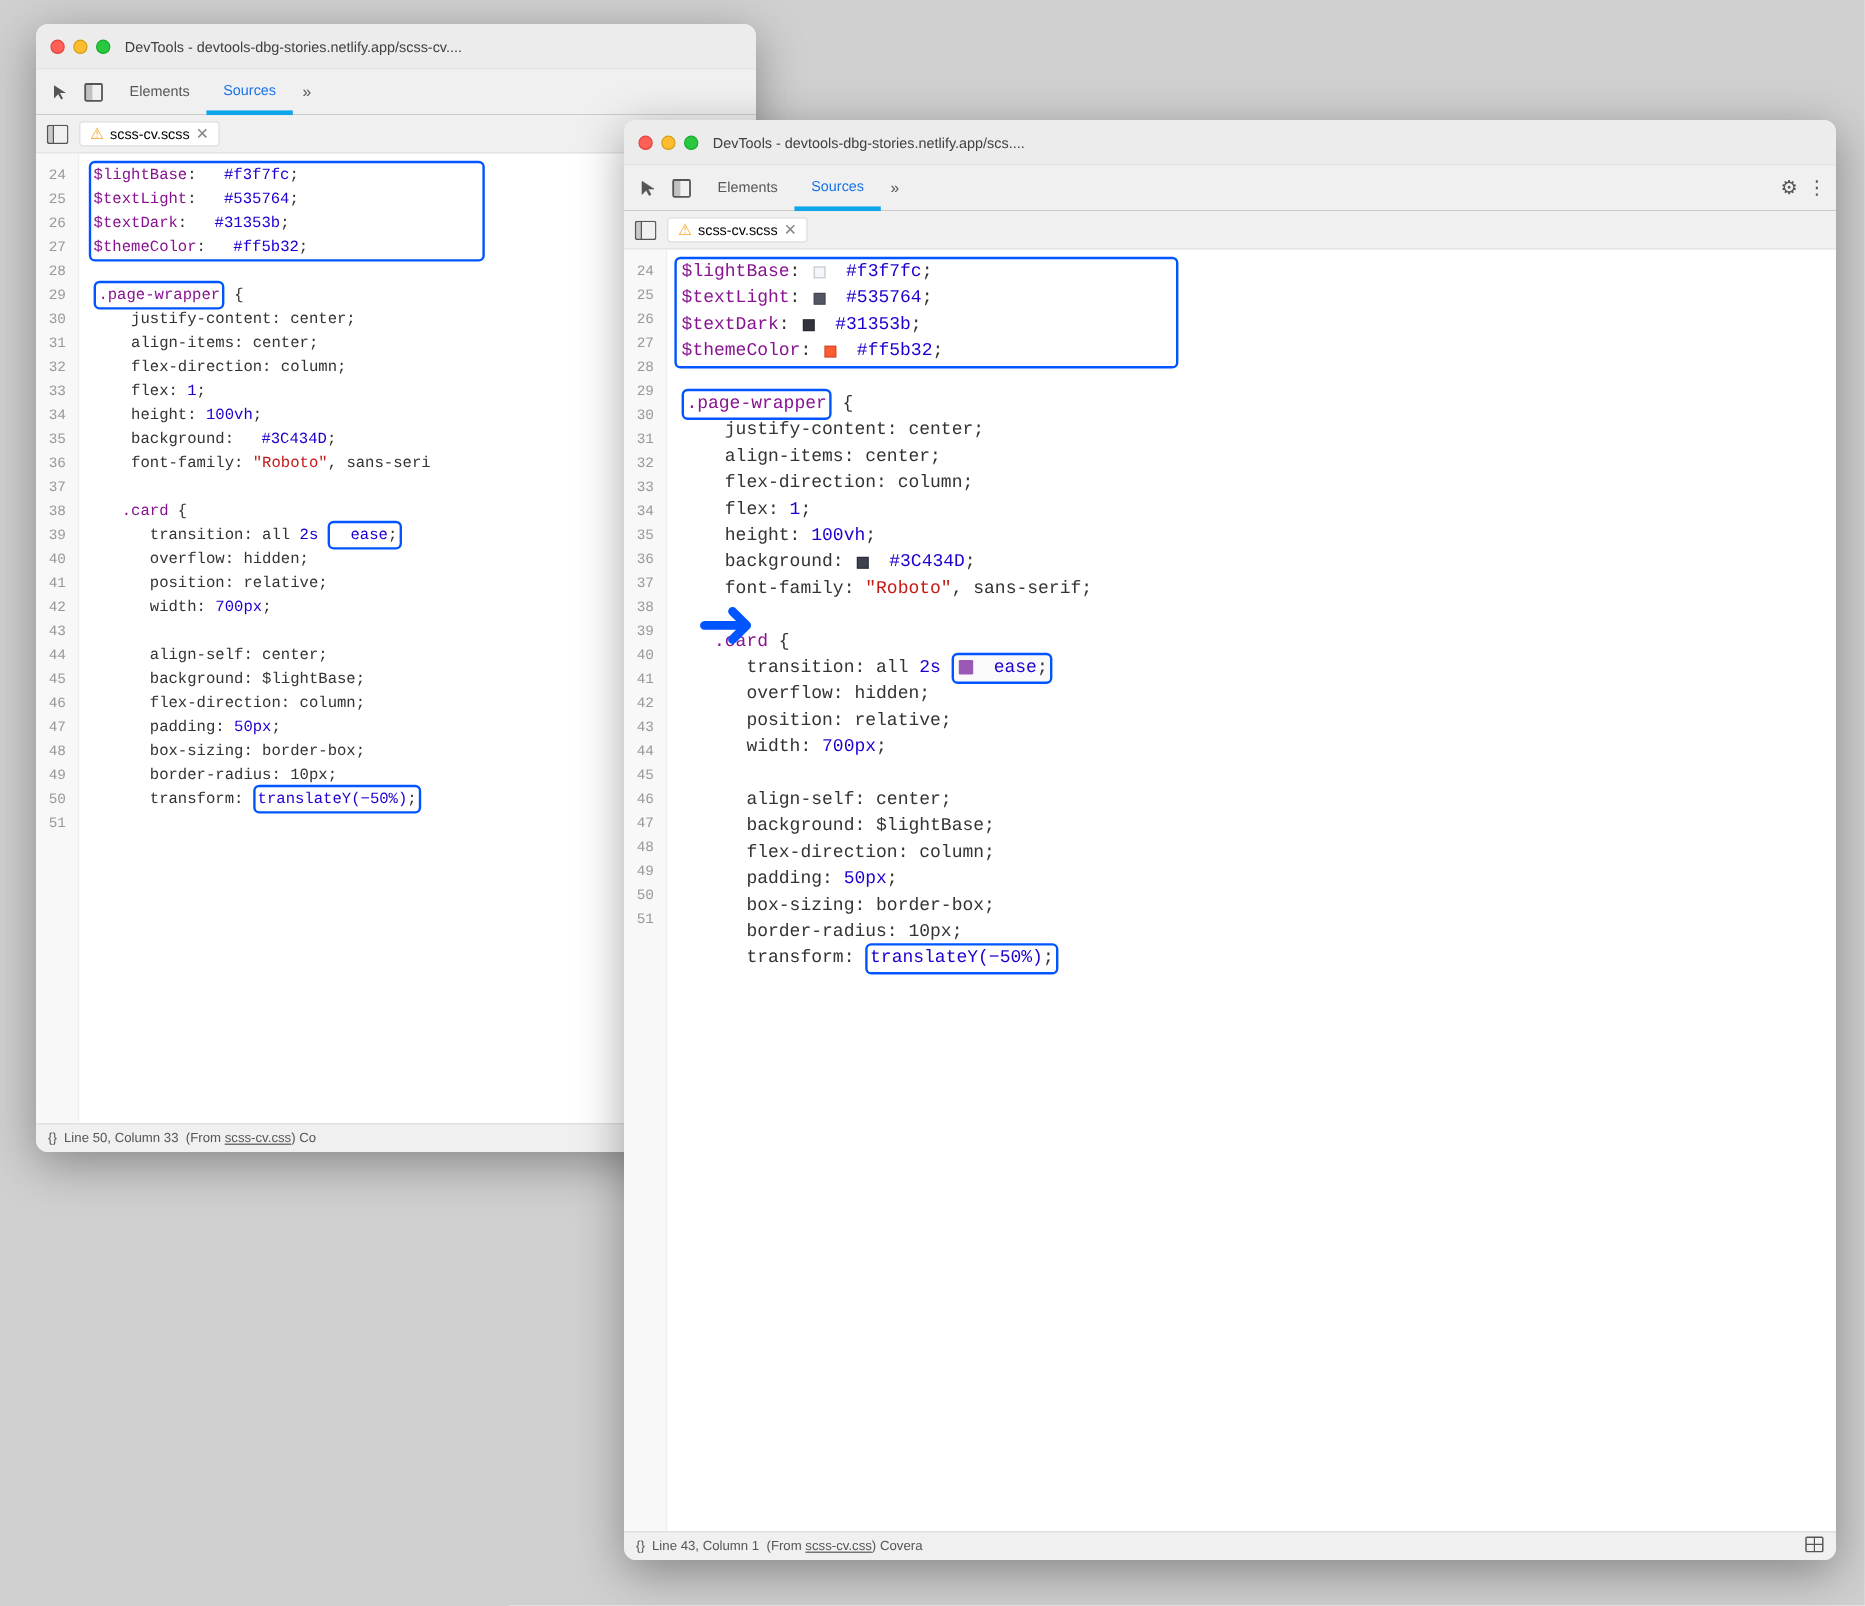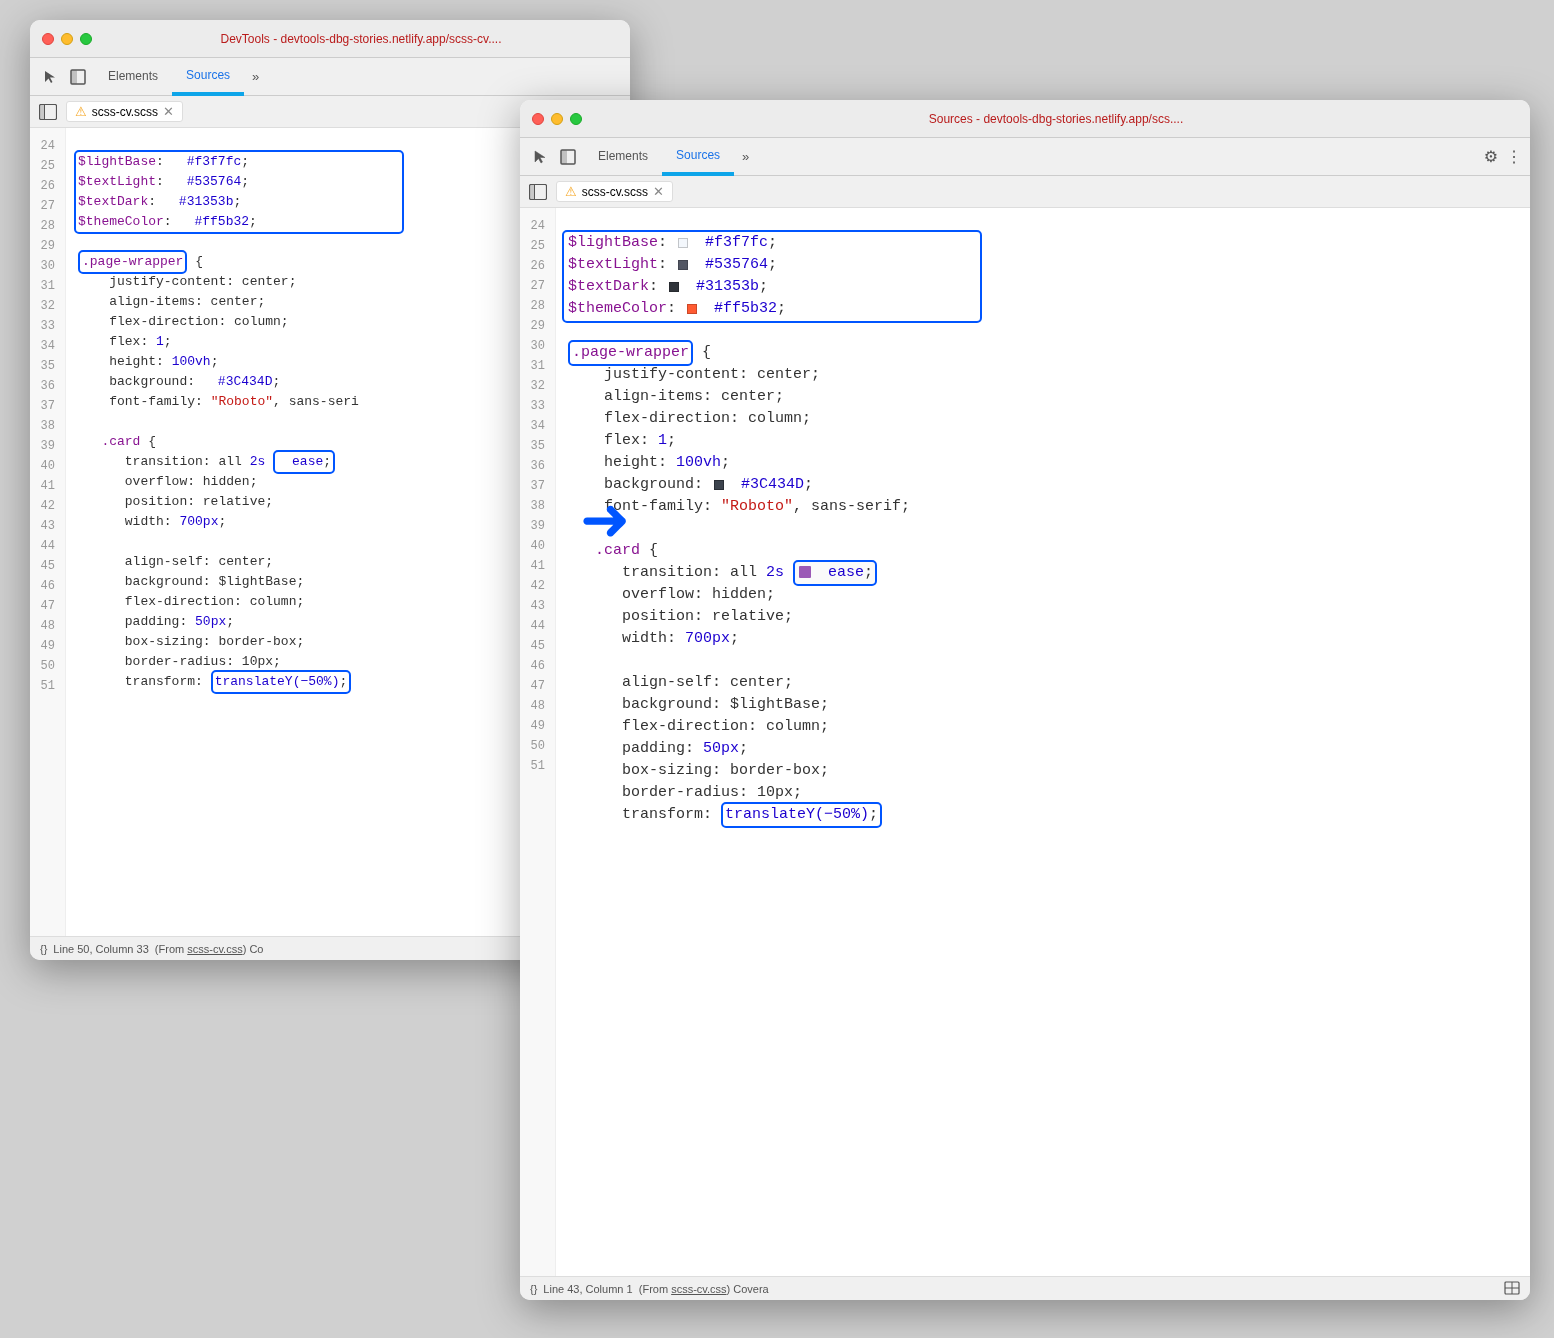--- a/index.html
+++ b/index.html
@@ -44,23 +44,23 @@
       width: 12px;
       height: 12px;
       border-radius: 50%;
     }
     .tl-red { background: #ff5f57; border: 1px solid #e0443e; }
     .tl-yellow { background: #febc2e; border: 1px solid #d4a012; }
     .tl-green { background: #28c840; border: 1px solid #1aab29; }
 
     .window-title {
       font-size: 12px;
-      color: #b91c1c;
+      color: #404040;
       flex: 1;
-      text-align: center;
+      text-align: left;
     }
 
     
     .devtools-tabbar {
       background: #f0f0f0;
       height: 38px;
       display: flex;
       align-items: center;
       padding: 0 8px;
       border-bottom: 1px solid #ccc;
@@ -171,21 +171,21 @@
       color: #999;
       font-size: 12px;
       line-height: 20px;
       min-width: 36px;
       border-right: 1px solid #eee;
       user-select: none;
       flex-shrink: 0;
     }
 
     .code-content {
-      padding: 24px 0 8px 12px;
+      padding: 8px 0 8px 12px;
       flex: 1;
       overflow: hidden;
     }
 
     .code-line {
       height: 20px;
       display: flex;
       align-items: center;
       white-space: pre;
     }
@@ -401,21 +401,21 @@
 <div class="big-arrow" style="left: 580px; top: 490px;">➜</div>
 
 <div class="devtools-window" style="left: 520px; top: 100px; width: 1010px; height: 1200px; z-index: 50;">
 
   <div class="window-titlebar">
     <div class="traffic-lights">
       <div class="traffic-light tl-red"></div>
       <div class="traffic-light tl-yellow"></div>
       <div class="traffic-light tl-green"></div>
     </div>
-    <div class="window-title">Sources - devtools-dbg-stories.netlify.app/scs....</div>
+    <div class="window-title">DevTools - devtools-dbg-stories.netlify.app/scs....</div>
   </div>
 
   <div class="devtools-tabbar">
     <div class="devtools-icon">
       <svg width="16" height="16" viewBox="0 0 16 16" fill="none">
         <path d="M3 2L3 13L6.5 9.5L9 14L10.5 13L8 8.5L13 8.5L3 2Z" fill="#555" stroke="#555" stroke-width="0.5"></path>
       </svg>
     </div>
     <div class="devtools-icon">
       <svg width="16" height="16" viewBox="0 0 16 16" fill="none">

